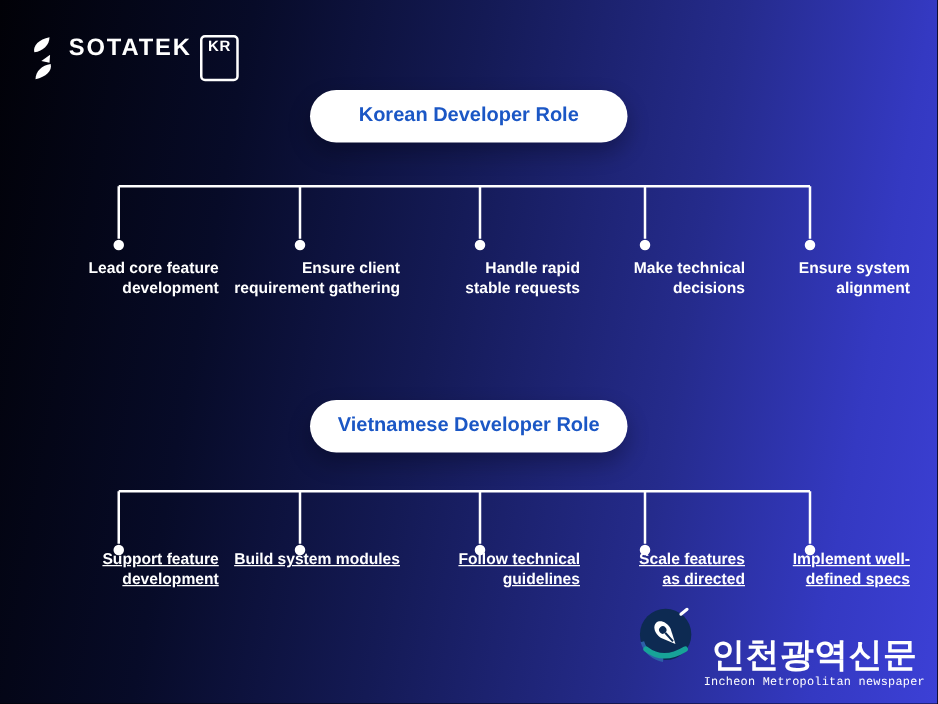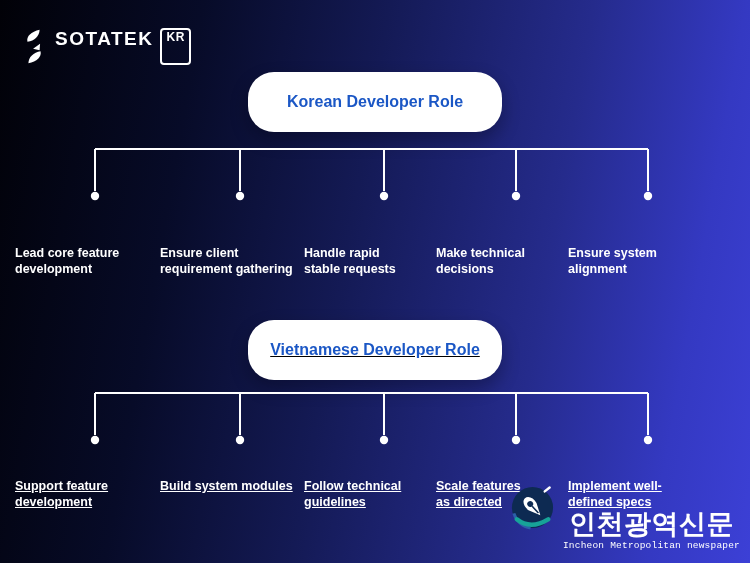--- a/index.html
+++ b/index.html
@@ -9,36 +9,35 @@
     background:linear-gradient(100deg,#010107 0%,#070b28 24%,#141a55 46%,#252b8c 70%,#3439c2 88%,#3c40d6 100%);
   }
   
   .brand{position:absolute;left:20px;top:28px;display:flex;gap:7px;}
   .brand-name{color:#fff;font-size:19px;font-weight:700;letter-spacing:1.5px;}
   .brand-badge{color:#fff;font-size:12px;font-weight:800;border:2px solid #fff;border-radius:4px;
     padding:1px 4px;letter-spacing:0.5px;line-height:13px;}
   
   .pill{
     position:absolute;left:50%;transform:translateX(-50%);
-    width:254px;height:60px;border-radius:26px;background:#fff;
+    width:254px;height:42px;border-radius:26px;background:#fff;
     display:flex;align-items:center;justify-content:center;
     box-shadow:0 8px 18px rgba(0,0,10,0.30);
     text-align:right;
   }
   .pill span{color:#1b57c5;font-size:16px;font-weight:700;}
-  .pill-1{top:72px;} .pill-2{top:320px;text-decoration:underline;}
+  .pill-1{top:72px;} .pill-2{top:320px;}
   
   .branches{position:absolute;left:0;}
   .branches-1{top:148px;} .branches-2{top:392px;}
   
   .leaf{
-    position:absolute;width:160px;text-align:left;
+    position:absolute;width:160px;text-align:right;
     color:#fff;font-size:12.5px;font-weight:700;line-height:16px;
     white-space:pre-line;
-    margin-top:39px;
   }
   .row-1 .leaf{top:206px;} .row-2 .leaf{top:439px;text-decoration:underline;}
   .leaf.c0{left:15px;} .leaf.c1{left:160px;} .leaf.c2{left:304px;}
   .leaf.c3{left:436px;} .leaf.c4{left:568px;}
   
   .footer-logo{position:absolute;right:10px;bottom:12px;display:flex;align-items:center;gap:7px;}
   .footer-text{display:flex;flex-direction:column;align-items:center;margin-top:43px;}
   .footer-kr{color:#fff;font-size:27px;font-weight:700;letter-spacing:0.5px;line-height:30px;}
   .footer-en{color:#fff;font-size:9.5px;font-weight:400;letter-spacing:0.2px;margin-top:1px;font-family:Liberation Mono, monospace;}
 </style>

